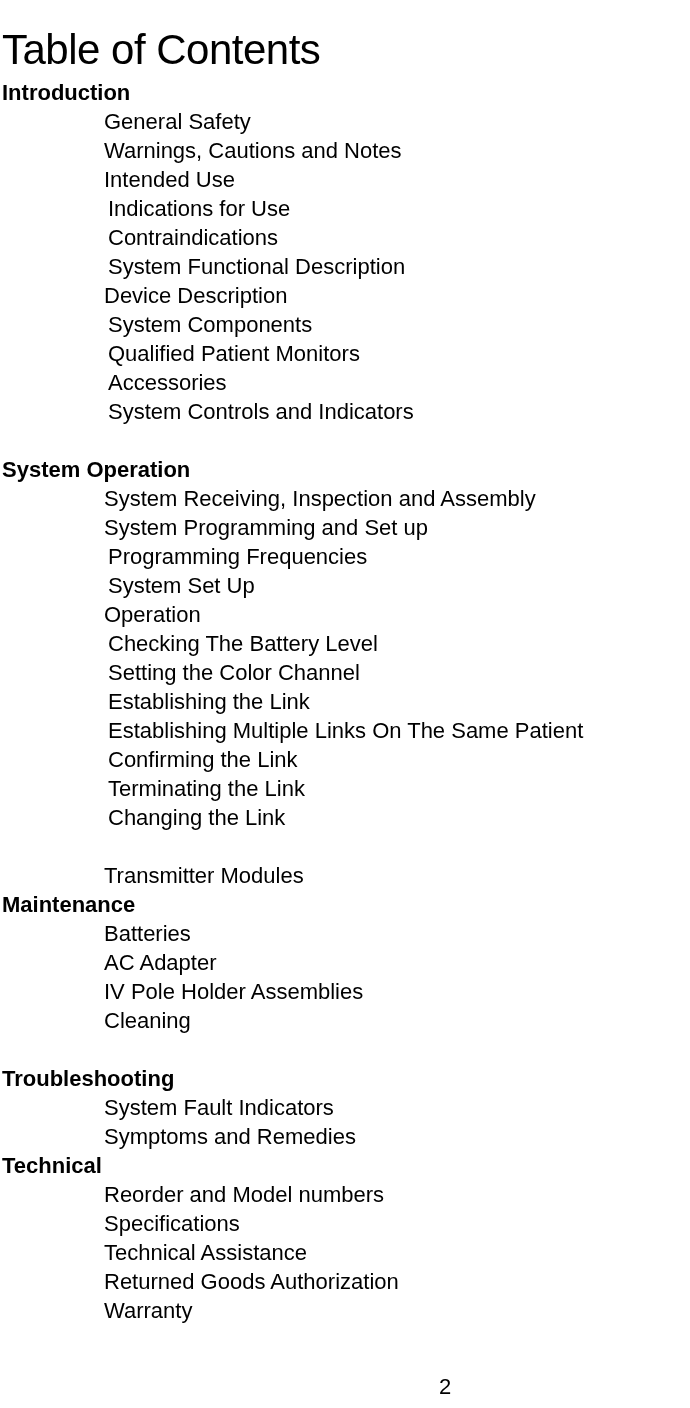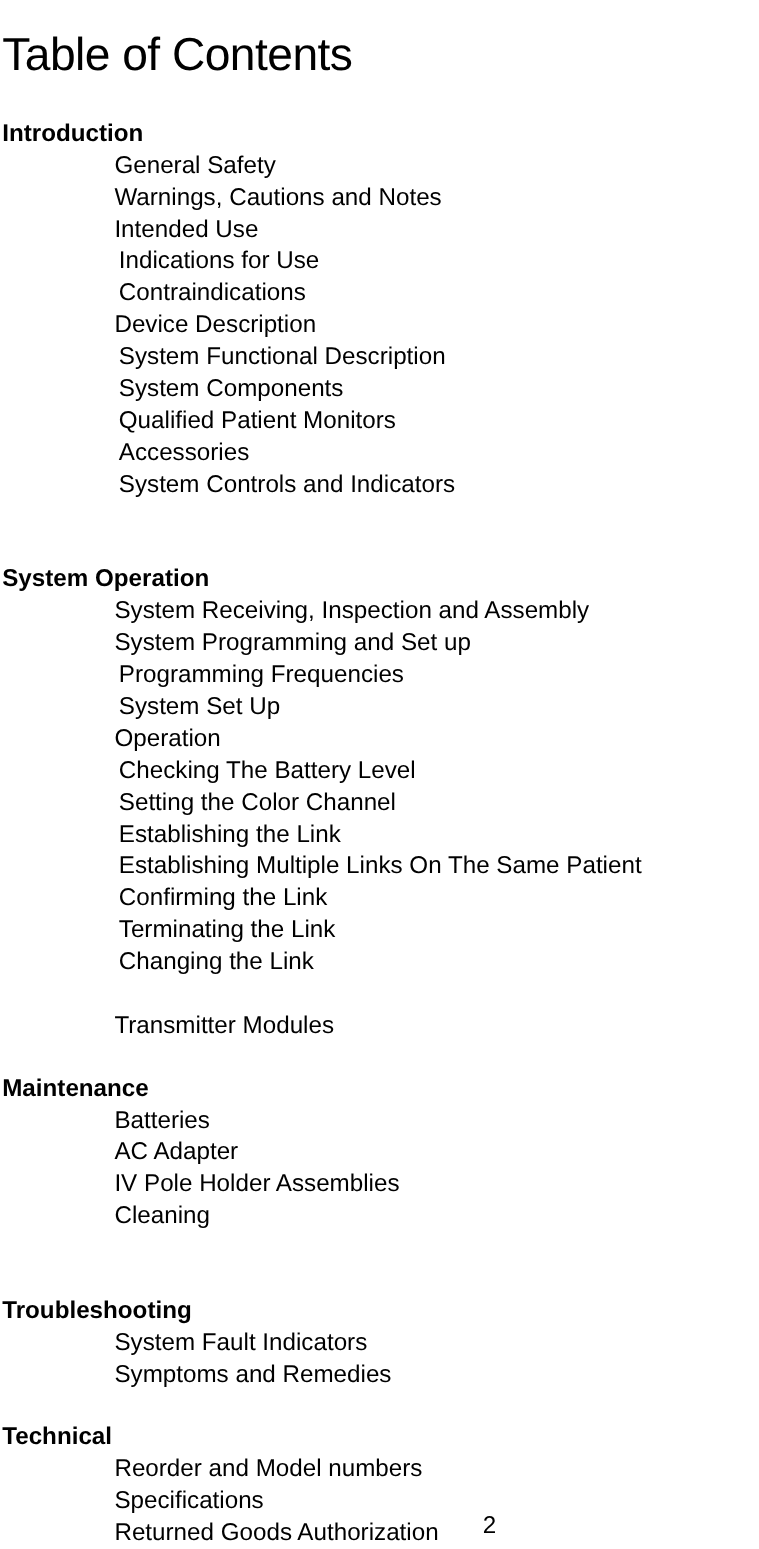--- a/index.html
+++ b/index.html
@@ -39,21 +39,20 @@
   .toc-line {
     height: 29px;
     line-height: 29px;
     font-size: 22px;
     white-space: nowrap;
     overflow: visible;
   }
   .lvl0 {
     padding-left: 2px;
     font-weight: bold;
-    margin-top: 28px;
   }
   .lvl1 {
     padding-left: 104px;
     font-weight: normal;
   }
   .lvl2 {
     padding-left: 108px;
     font-weight: normal;
   }
   .spacer {
@@ -78,22 +77,22 @@
 
   <h1 class="doc-title">Table of Contents</h1>
 
   <div class="toc" id="toc-list">
       <div class="toc-line lvl0">Introduction</div>
       <div class="toc-line lvl1">General Safety</div>
       <div class="toc-line lvl1">Warnings, Cautions and Notes</div>
       <div class="toc-line lvl1">Intended Use</div>
       <div class="toc-line lvl2">Indications for Use</div>
       <div class="toc-line lvl2">Contraindications</div>
+      <div class="toc-line lvl2">System Functional Description</div>
       <div class="toc-line lvl1">Device Description</div>
-      <div class="toc-line lvl2">System Functional Description</div>
       <div class="toc-line lvl2">System Components</div>
       <div class="toc-line lvl2">Qualified Patient Monitors</div>
       <div class="toc-line lvl2">Accessories</div>
       <div class="toc-line lvl2">System Controls and Indicators</div>
       <div class="spacer"></div>
       <div class="toc-line lvl0">System Operation</div>
       <div class="toc-line lvl1">System Receiving, Inspection and Assembly</div>
       <div class="toc-line lvl1">System Programming and Set up</div>
       <div class="toc-line lvl2">Programming Frequencies</div>
       <div class="toc-line lvl2">System Set Up</div>
@@ -112,20 +111,20 @@
       <div class="toc-line lvl1">AC Adapter</div>
       <div class="toc-line lvl1">IV Pole Holder Assemblies</div>
       <div class="toc-line lvl1">Cleaning</div>
       <div class="spacer"></div>
       <div class="toc-line lvl0">Troubleshooting</div>
       <div class="toc-line lvl1">System Fault Indicators</div>
       <div class="toc-line lvl1">Symptoms and Remedies</div>
       <div class="toc-line lvl0">Technical</div>
       <div class="toc-line lvl1">Reorder and  Model numbers</div>
       <div class="toc-line lvl1">Specifications</div>
+      <div class="toc-line lvl1">Technical Assistance</div>
       <div class="toc-line lvl1">Returned Goods Authorization</div>
-      <div class="toc-line lvl1">Technical Assistance</div>
       <div class="toc-line lvl1">Warranty</div>
     </div>
 
   <div class="page-number">2</div>
 
 </div>
 
 </body></html>

